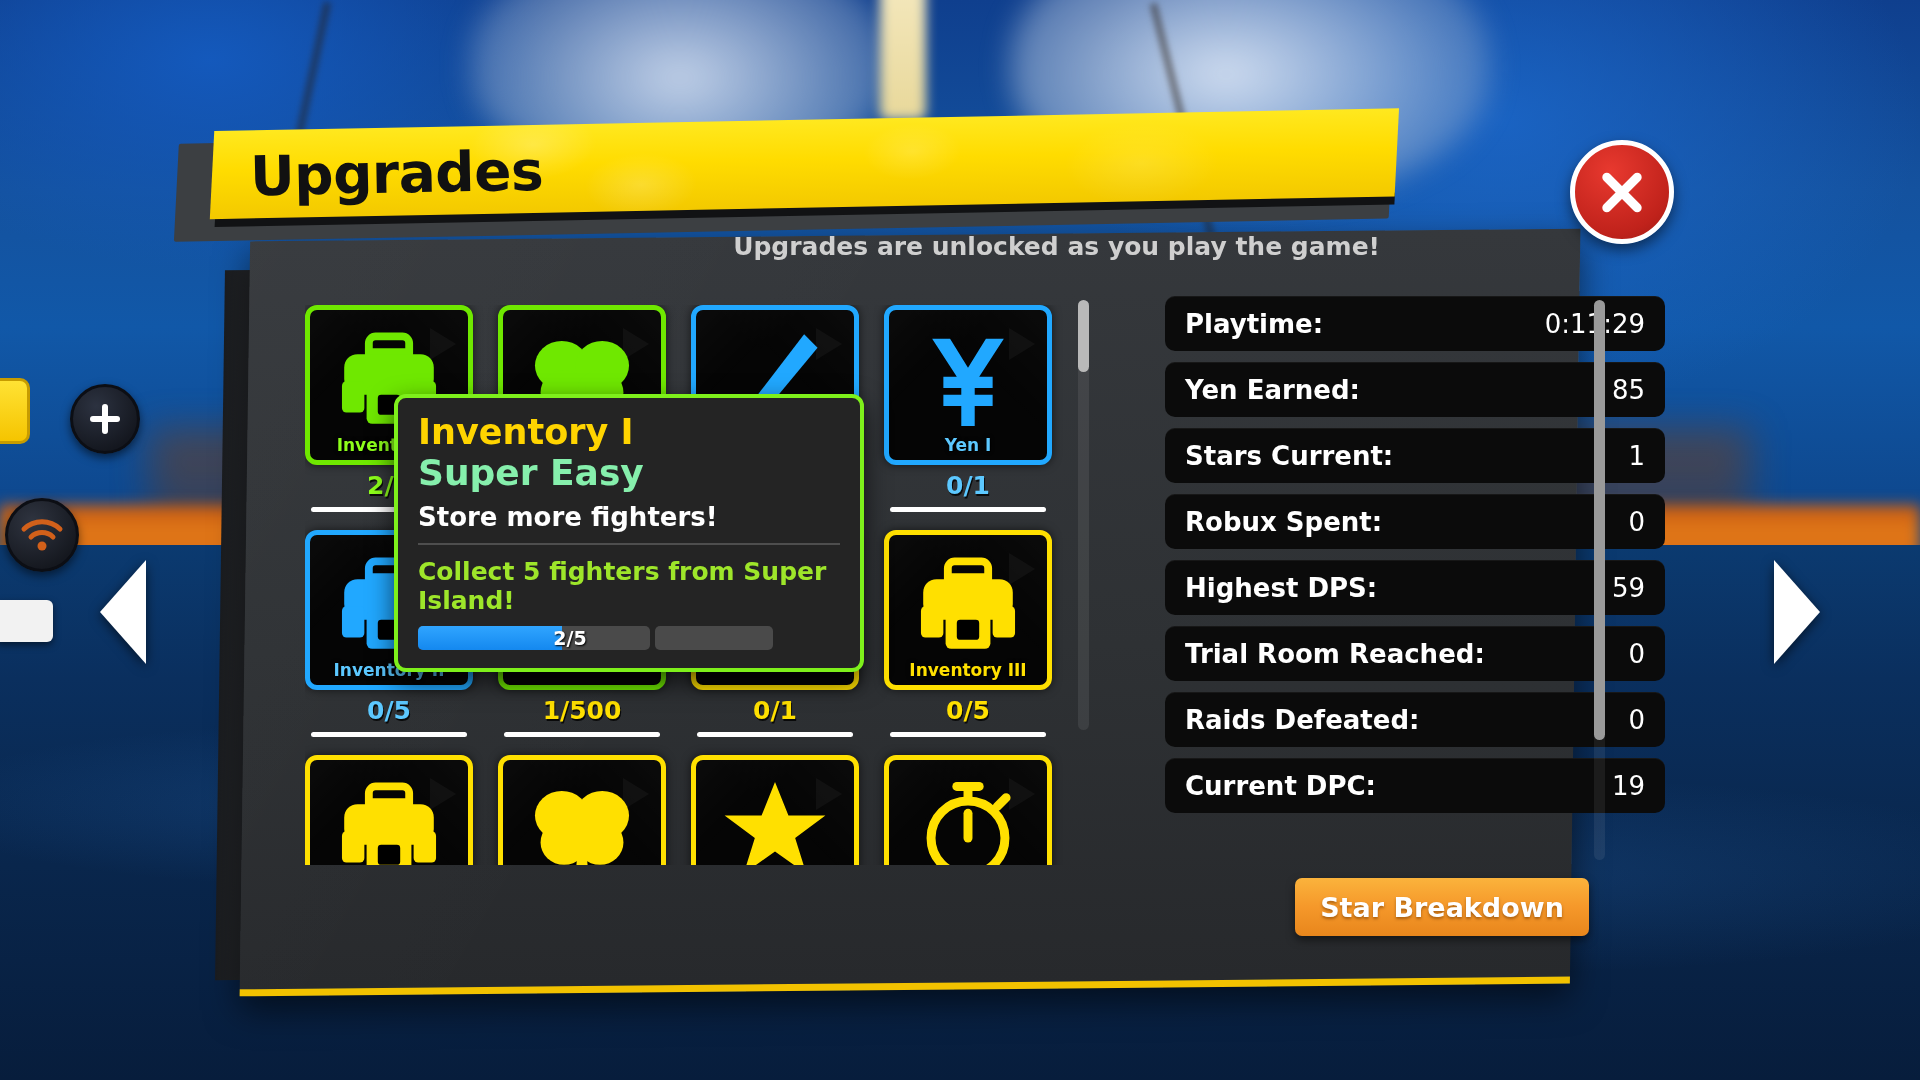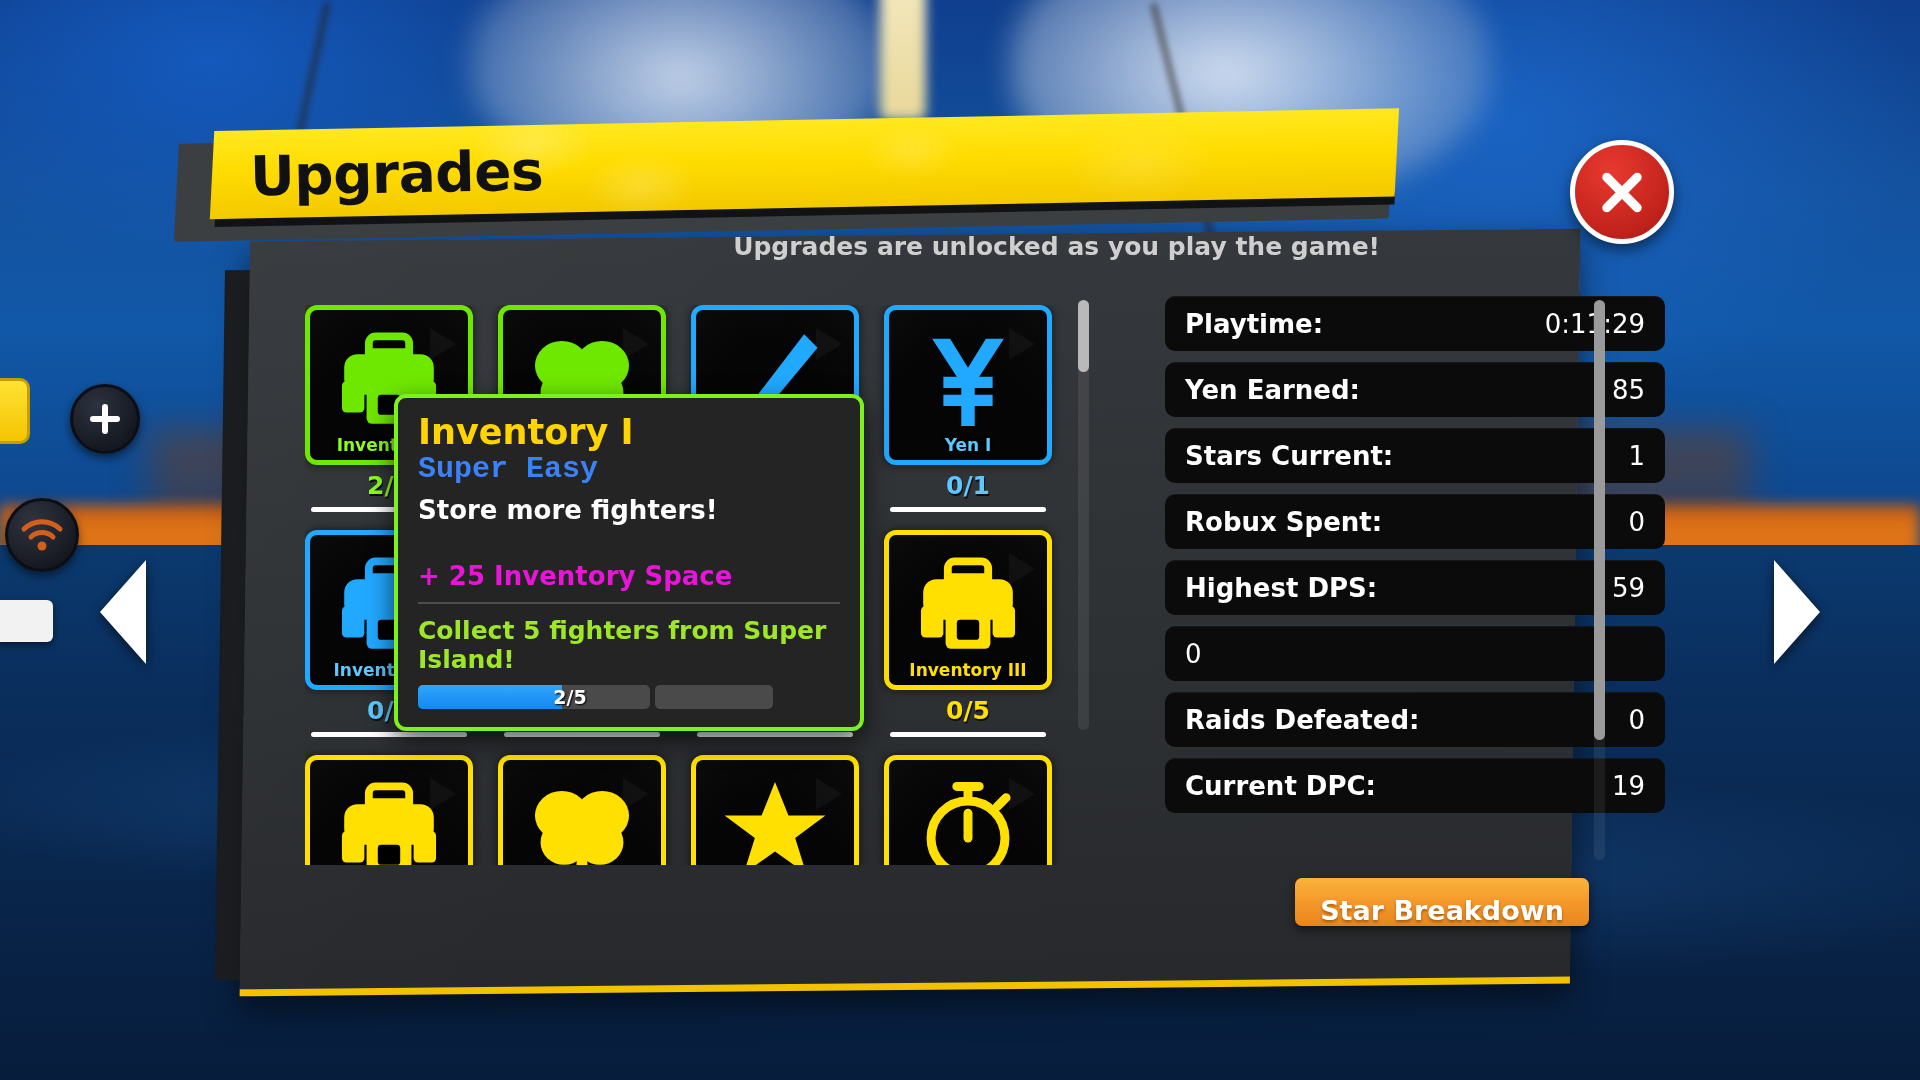--- a/index.html
+++ b/index.html
@@ -257,41 +257,41 @@
     position:absolute; left:1594px; top:300px; width:11px; height:560px;
     background:rgba(255,255,255,.07); border-radius:6px; z-index:7;
   }
   #stats-scroll-thumb{
     position:absolute; left:0; top:0; width:11px; height:440px;
     background:#9a9a9a; border-radius:6px;
   }
 
   
   #star-breakdown{
-    position:absolute; left:1295px; top:878px; width:294px; height:48px;
+    position:absolute; left:1295px; top:878px; width:294px; height:58px;
     background:linear-gradient(180deg,#fbb33c 0%,#f5982a 50%,#e8861c 100%);
     border-radius:7px; cursor:pointer;
-    display:flex; align-items:flex-end; justify-content:center;
+    display:flex; align-items:center; justify-content:center;
     box-shadow:0 4px 9px rgba(0,0,0,.5);
     z-index:15;
   }
   #star-breakdown span{
     color:#fff; font-size:27px; font-weight:700;
     text-shadow:0 2px 3px rgba(120,60,0,.6);
   }
 
   
   #tooltip{
     position:absolute; left:394px; top:394px; width:470px;
     background:#242424; border:4px solid #7ef01b; border-radius:12px;
     padding:16px 20px 18px 20px; z-index:30;
     box-shadow:0 10px 26px rgba(0,0,0,.65);
   }
   #tt-title{ color:#ffd400; font-size:35px; font-weight:800; line-height:1.05; }
-  #tt-rarity{ color:#3b82f6; font-size:30px; font-weight:800; margin-top:1px;font-family:Liberation Mono, monospace; }
+  #tt-rarity{ color:#86efac; font-size:36px; font-weight:800; margin-top:1px; }
   #tt-desc{ color:#fff; font-size:26px; font-weight:700; margin-top:9px; }
   #tt-bonus{ color:#e715d8; font-size:26px; font-weight:800; margin-top:36px; }
   #tt-hr{ height:2px; background:#4e4e4e; margin:11px 0 12px 0; }
   #tt-quest{ color:#9ee62a; font-size:25px; font-weight:800; }
   #tt-progress{
     position:relative; margin-top:11px; height:24px;
     display:flex; gap:5px;
   }
   .pb-seg{ position:relative; height:24px; border-radius:5px; background:#4a4a4a; overflow:hidden; }
   .pb-seg.s1{ flex:0 0 232px; }
@@ -553,20 +553,21 @@
     </div>
     <div class="stat-row">
       <span class="stat-label">Robux Spent:</span>
       <span class="stat-value">0</span>
     </div>
     <div class="stat-row">
       <span class="stat-label">Highest DPS:</span>
       <span class="stat-value">59</span>
     </div>
     <div class="stat-row">
+      <span class="stat-label">Trial Room Reached:</span>
       <span class="stat-value">0</span>
     </div>
     <div class="stat-row">
       <span class="stat-label">Raids Defeated:</span>
       <span class="stat-value">0</span>
     </div>
     <div class="stat-row">
       <span class="stat-label">Current DPC:</span>
       <span class="stat-value">19</span>
     </div>
@@ -576,21 +577,20 @@
 </div>
 
 <div id="star-breakdown">
   <span>Star Breakdown</span>
 </div>
 
 <div id="tooltip">
   <div id="tt-title">Inventory I</div>
   <div id="tt-rarity">Super Easy</div>
   <div id="tt-desc">Store more fighters!</div>
-  <div id="tt-bonus">+ 25 Inventory Space</div>
   <div id="tt-hr"></div>
   <div id="tt-quest">Collect 5 fighters from Super Island!</div>
   <div id="tt-progress">
     <div class="pb-seg s1">
       <div class="pb-fill" id="pb-fill" style="width: 62%;"></div>
     </div>
     <div class="pb-seg s2"></div>
     <div id="pb-text">2/5</div>
   </div>
 </div>

